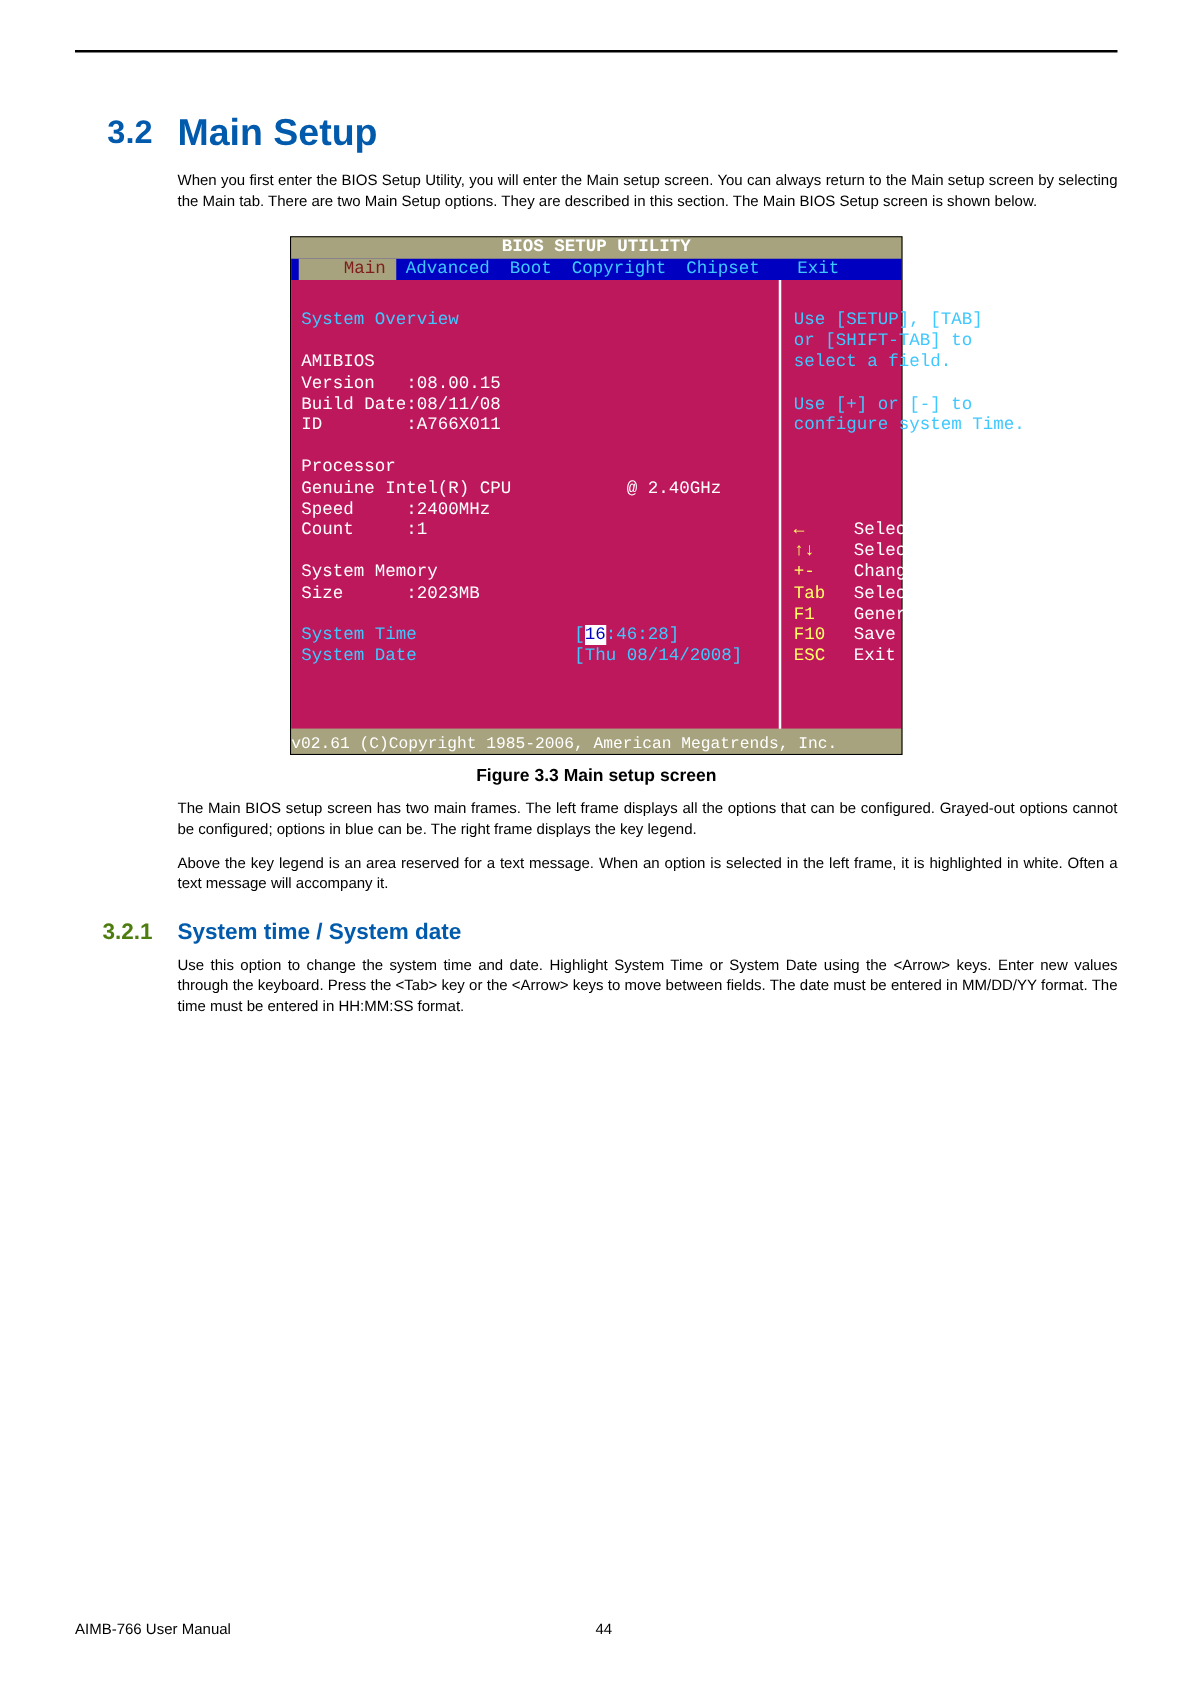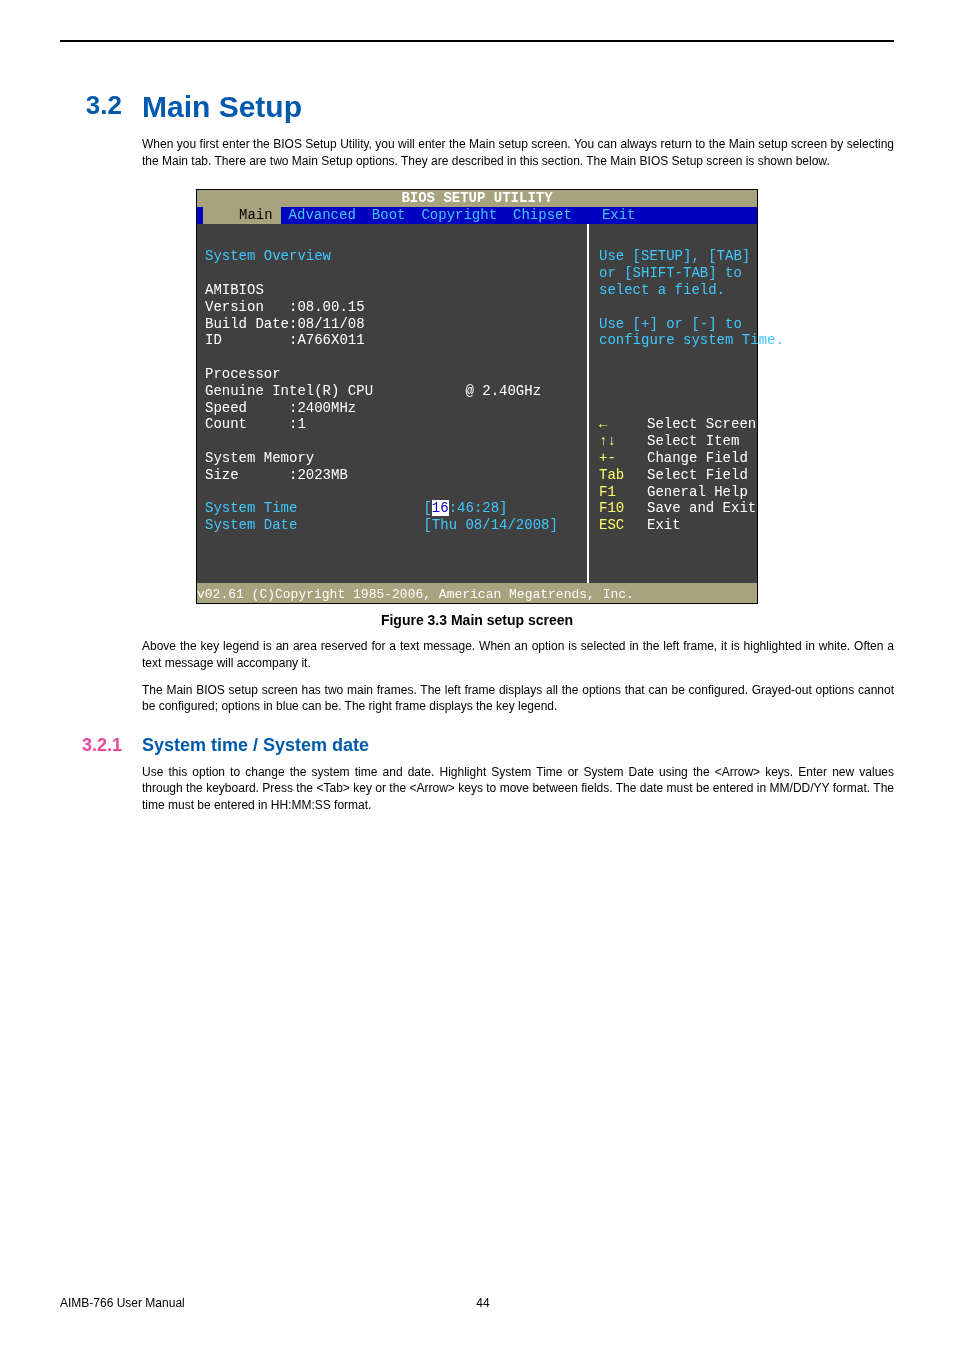--- a/index.html
+++ b/index.html
@@ -40,21 +40,21 @@
   .body-block {
     margin-left: 82px;
     line-height: 1.38;
     text-align: justify;
     font-size: 12px;
   }
   .para { margin-bottom: 10px; }
 
   
   .bios {
-    width: 562px;
+    width: 490px;
     margin: 20px auto 8px auto;
     font-family: "Courier New", monospace;
     font-size: 14px;
     line-height: 1.2;
     background: #a7a37e;
     color: #fff;
     border: 1px solid #000;
   }
   .bios-titlebar {
     background: #a7a37e;
@@ -68,26 +68,26 @@
     color: #3fc8ff;
     display: flex;
     padding: 0 6px;
   }
   .bios-tab {
     padding: 0 8px;
     white-space: pre;
   }
   .bios-tab.active {
     background: #a7a37e;
-    color: #000000;
+    color: #7f1d1d;
     padding-left: 36px;
   }
   .bios-mid {
     display: flex;
-    background: #404040;
+    background: #be185d;
   }
   .bios-left {
     flex: 0 0 390px;
     padding: 8px 8px 32px 8px;
     color: #fff;
     white-space: pre;
     position: relative;
   }
   .bios-right {
     flex: 1;
@@ -117,21 +117,21 @@
 
   .h2-row {
     display: flex;
     gap: 20px;
     margin-top: 20px;
     margin-bottom: 8px;
   }
   .h2-num {
     font-size: 18px;
     font-weight: bold;
-    color: #ec4899;
+    color: #4d7c0f;
     min-width: 62px;
     text-align: right;
   }
   .h2-title {
     font-size: 18px;
     font-weight: bold;
     color: #015aab;
   }
 
   .footer {
@@ -207,22 +207,22 @@
 
 <div class="legend-row"><span class="legend-key yellow">←</span><span>Select Screen</span></div><div class="legend-row"><span class="legend-key yellow">↑↓</span><span>Select Item</span></div><div class="legend-row"><span class="legend-key yellow">+-</span><span>Change Field</span></div><div class="legend-row"><span class="legend-key yellow">Tab</span><span>Select Field</span></div><div class="legend-row"><span class="legend-key yellow">F1</span><span>General Help</span></div><div class="legend-row"><span class="legend-key yellow">F10</span><span>Save and Exit</span></div><div class="legend-row"><span class="legend-key yellow">ESC</span><span>Exit</span></div>
       </div>
     </div>
     <div class="bios-footer">v02.61 (C)Copyright 1985-2006, American Megatrends, Inc.</div>
   </div>
 
   <div class="fig-cap">Figure 3.3 Main setup screen</div>
 
   <div class="body-block">
+    <p class="para">The Main BIOS setup screen has two main frames. The left frame displays all the options that can be configured. Grayed-out options cannot be configured; options in blue can be. The right frame displays the key legend.</p>
     <p class="para">Above the key legend is an area reserved for a text message. When an option is selected in the left frame, it is highlighted in white. Often a text message will accompany it.</p>
-    <p class="para">The Main BIOS setup screen has two main frames. The left frame displays all the options that can be configured. Grayed-out options cannot be configured; options in blue can be. The right frame displays the key legend.</p>
   </div>
 
   <div class="h2-row">
     <div class="h2-num">3.2.1</div>
     <div class="h2-title">System time / System date</div>
   </div>
 
   <div class="body-block">
     <p class="para">Use this option to change the system time and date. Highlight System Time or System Date using the &lt;Arrow&gt; keys. Enter new values through the keyboard. Press the &lt;Tab&gt; key or the &lt;Arrow&gt; keys to move between fields. The date must be entered in MM/DD/YY format. The time must be entered in HH:MM:SS format.</p>
   </div>

